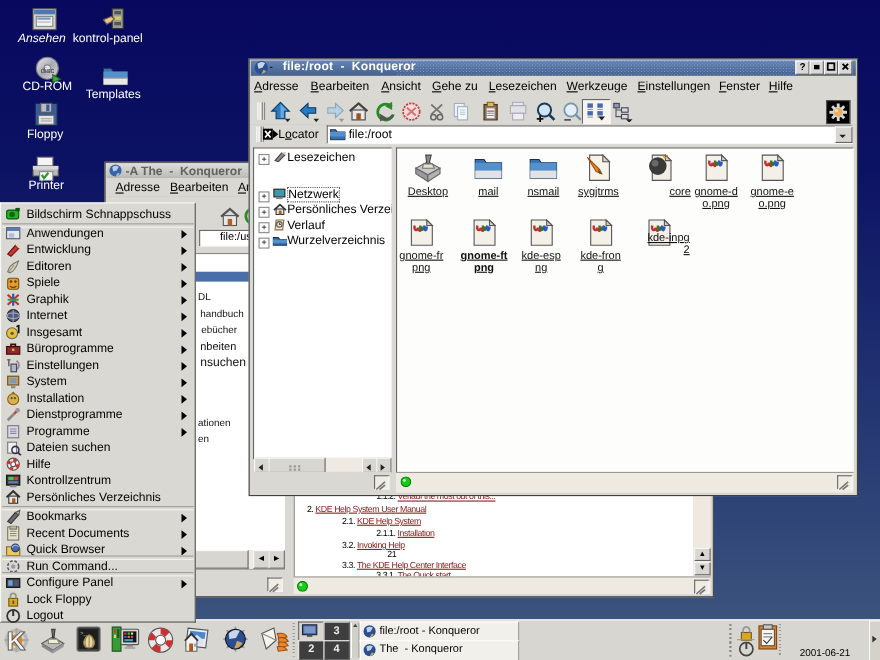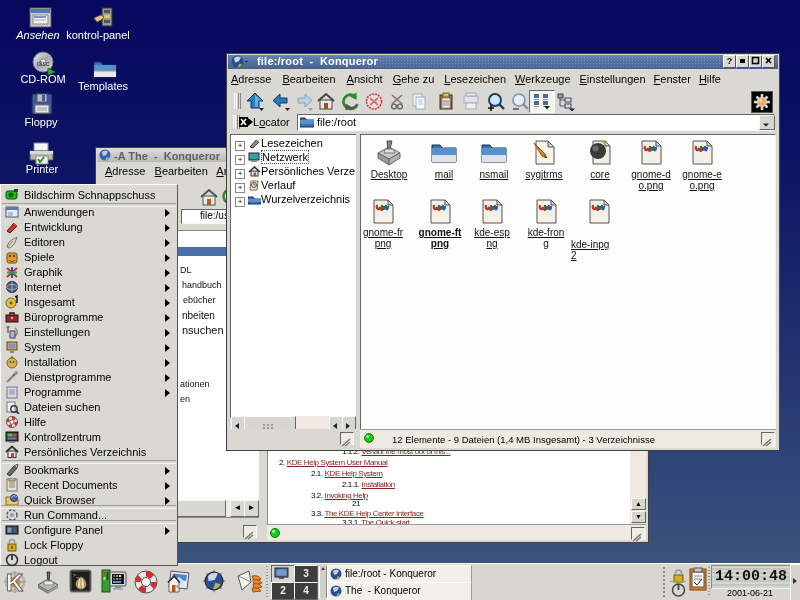--- a/index.html
+++ b/index.html
@@ -335,21 +335,21 @@
  </div>
 
  <div class="ab" style="left:1px;top:78px;right:1px;height:316px;background:#d9d8d2;overflow:hidden;">
 
    <div class="ab sunken" style="left:2px;top:2px;width:126px;height:282px;background:#fff;">
      <div class="ab" style="left:4px;top:2px;font-size:11px;color:#000;">
        <div style="height:14px;white-space:nowrap;"><span style="border:1px solid #888;display:inline-block;width:8px;height:8px;line-height:7px;font-size:8px;text-align:center;vertical-align:-1px;">+</span> <svg width="13" height="11" style="vertical-align:-2px">
                 <path d="M2 9 L8 2 L11 4 L5 10 Z" fill="#8a8a92" stroke="#444"></path>
                 <path d="M8 2 L11 4 L12 1 Z" fill="#d8c8a0"></path>
               </svg>Lesezeichen</div>
-       <div style="height:14px;white-space:nowrap;"><span style="border:1px solid #888;display:inline-block;width:8px;height:8px;line-height:7px;font-size:8px;text-align:center;vertical-align:-1px;">+</span> <svg width="13" height="11" style="vertical-align:-2px">
+       <div style="height:14px;white-space:nowrap;margin-top:20px;"><span style="border:1px solid #888;display:inline-block;width:8px;height:8px;line-height:7px;font-size:8px;text-align:center;vertical-align:-1px;">+</span> <svg width="13" height="11" style="vertical-align:-2px">
                 <rect x="1" y="1" width="10" height="7" fill="#3a9ab0" stroke="#222"></rect>
                 <rect x="3" y="8" width="6" height="2" fill="#888"></rect>
               </svg><span style="border:1px dotted #555;">Netzwerk</span></div>
        <div style="height:14px;white-space:nowrap;"><span style="border:1px solid #888;display:inline-block;width:8px;height:8px;line-height:7px;font-size:8px;text-align:center;vertical-align:-1px;">+</span> <svg width="13" height="11" style="vertical-align:-2px">
                 <path d="M1 6 L6.5 1 L12 6" fill="none" stroke="#333" stroke-width="1.6"></path>
                 <rect x="3" y="5" width="7" height="5" fill="#e8e8e8" stroke="#333"></rect>
                 <rect x="5.5" y="6.5" width="2.5" height="3.5" fill="#b05818"></rect>
               </svg>Persönliches Verzeic</div>
        <div style="height:14px;white-space:nowrap;"><span style="border:1px solid #888;display:inline-block;width:8px;height:8px;line-height:7px;font-size:8px;text-align:center;vertical-align:-1px;">+</span> <svg width="13" height="11" style="vertical-align:-2px">
                 <path d="M3 1 L10 1 L9 10 L2 10 Z" fill="#f0e8d0" stroke="#887040"></path>
@@ -437,21 +437,21 @@
               <path d="M4 2 L18 2 L23 7 L23 25 L4 25 Z" fill="#f4f0e8" stroke="#555"></path>
               <path d="M18 2 L18 7 L23 7 Z" fill="#d8d2c8" stroke="#555"></path>
               <path d="M7 7 C6 11 9 13 10 9 C11 13 13 13 13 8" stroke="#c03030" stroke-width="2.2" fill="none"></path>
               <path d="M12 7 C12 12 15 12 15 8" stroke="#2a7a2a" stroke-width="2.2" fill="none"></path>
               <path d="M16 7 C15 12 18 13 18 8" stroke="#2a5ac0" stroke-width="2.2" fill="none"></path>
             </svg>
        <div class="ab" style="left:0px;top:34px;width:56px;text-align:center;text-decoration:underline;">Desktop</div>
        <div class="ab" style="left:55px;top:34px;width:56px;text-align:center;text-decoration:underline;">mail</div>
        <div class="ab" style="left:105px;top:34px;width:56px;text-align:center;text-decoration:underline;">nsmail</div>
        <div class="ab" style="left:155px;top:34px;width:56px;text-align:center;text-decoration:underline;">sygjtrms</div>
-       <div class="ab" style="left:211px;top:34px;width:56px;text-align:center;text-decoration:underline;">core</div>
+       <div class="ab" style="left:211px;top:34px;width:56px;text-align:right;text-decoration:underline;">core</div>
        <div class="ab" style="left:262px;top:34px;width:56px;text-align:center;text-decoration:underline;">gnome-d<br>o.png</div>
        <div class="ab" style="left:313px;top:34px;width:56px;text-align:center;text-decoration:underline;">gnome-e<br>o.png</div>
 
        <svg class="ab" style="left:9px;top:63px" width="27" height="27">
               <path d="M4 2 L18 2 L23 7 L23 25 L4 25 Z" fill="#f4f0e8" stroke="#555"></path>
               <path d="M18 2 L18 7 L23 7 Z" fill="#d8d2c8" stroke="#555"></path>
               <path d="M7 7 C6 11 9 13 10 9 C11 13 13 13 13 8" stroke="#c03030" stroke-width="2.2" fill="none"></path>
               <path d="M12 7 C12 12 15 12 15 8" stroke="#2a7a2a" stroke-width="2.2" fill="none"></path>
               <path d="M16 7 C15 12 18 13 18 8" stroke="#2a5ac0" stroke-width="2.2" fill="none"></path>
             </svg>
@@ -480,30 +480,29 @@
               <path d="M4 2 L18 2 L23 7 L23 25 L4 25 Z" fill="#f4f0e8" stroke="#555"></path>
               <path d="M18 2 L18 7 L23 7 Z" fill="#d8d2c8" stroke="#555"></path>
               <path d="M7 7 C6 11 9 13 10 9 C11 13 13 13 13 8" stroke="#c03030" stroke-width="2.2" fill="none"></path>
               <path d="M12 7 C12 12 15 12 15 8" stroke="#2a7a2a" stroke-width="2.2" fill="none"></path>
               <path d="M16 7 C15 12 18 13 18 8" stroke="#2a5ac0" stroke-width="2.2" fill="none"></path>
             </svg>
        <div class="ab" style="left:-6px;top:92px;width:56px;text-align:center;text-decoration:underline;">gnome-fr<br>png</div>
        <div class="ab" style="left:51px;top:92px;width:56px;text-align:center;text-decoration:underline;font-weight:bold;">gnome-ft<br>png</div>
        <div class="ab" style="left:103px;top:92px;width:56px;text-align:center;text-decoration:underline;">kde-esp<br>ng</div>
        <div class="ab" style="left:157px;top:92px;width:56px;text-align:center;text-decoration:underline;">kde-fron<br>g</div>
-       <div class="ab" style="left:210px;top:104px;width:56px;text-align:left;text-decoration:underline;">kde-inpg<br>2</div>
+       <div class="ab" style="left:210px;top:76px;width:56px;text-align:right;text-decoration:underline;">kde-inpg<br>2</div>
      </div>
    </div>
 
    <div class="ab" style="left:132px;top:297px;right:2px;height:19px;background:#eeeae1;border-top:1px solid #999;">
      <svg class="ab" style="left:4px;top:3px" width="10" height="10">
             <circle cx="5" cy="5" r="4.4" fill="#14cc14" stroke="#0a7a0a"></circle>
             <circle cx="3.6" cy="3.6" r="1.4" fill="#b0ffb0"></circle>
           </svg>
-     <div class="ab" style="left:32px;top:4px;font-size:9.5px;color:#000;white-space:nowrap;">12 Elemente - 9 Dateien (1,4 MB Insgesamt) - 3 Verzeichnisse</div>
      <div class="ab sunken" style="right:1px;top:2px;width:12px;height:11px;background:#efece4;"><svg width="10" height="9">
               <path d="M1 8 L9 1 M4 8 L9 4" stroke="#777" stroke-width="1.5"></path>
             </svg></div>
    </div>
  </div>
 </div>
 
 <div class="ab" style="z-index:10;left:0px;top:184px;width:178px;height:382px;background:#d9d8d2;border:1px solid #555;border-top-color:#f8f8f8;border-left-color:#f8f8f8;box-sizing:border-box;">
 <style>
 .ki{position:absolute;left:4px;width:15px;height:14px;}
@@ -839,22 +838,20 @@
  <svg class="ab" style="left:688px;top:3px" width="20" height="26">
         <rect x="2" y="2" width="16" height="21" fill="#e08020" stroke="#7a4410"></rect>
         <rect x="4" y="5" width="12" height="15" fill="#f8f6f0" stroke="#555"></rect>
         <rect x="6" y="1" width="8" height="4" fill="#c8c8c8" stroke="#555"></rect>
         <line x1="6" y1="9" x2="14" y2="9" stroke="#888"></line>
         <line x1="6" y1="12" x2="14" y2="12" stroke="#888"></line>
         <path d="M6 15 l3 3 l5 -6" stroke="#333" fill="none"></path>
       </svg>
  <div class="ab" style="left:708px;top:3px;width:2px;height:30px;background:repeating-linear-gradient(180deg,#999 0 1px,transparent 1px 3px);"></div>
 
- <div class="ab" style="left:711px;top:1px;width:78px;height:22px;background:repeating-linear-gradient(180deg,#d2d6cc 0 2px,#c2c6bc 2px 4px);border:1px solid #888;border-bottom-color:#eee;border-right-color:#eee;
-  font-family:'Liberation Mono',monospace;font-size:15px;font-weight:bold;color:#111;text-align:center;line-height:21px;letter-spacing:0px;">14:00:48</div>
  <div class="ab" style="left:711px;top:24px;width:78px;font-size:9px;color:#000;text-align:center;">2001-06-21</div>
 
  <div class="ab raised" style="left:790px;top:0px;width:10px;height:37px;background:#d4d2ca;">
         <div style="width:0;height:0;border-left:4px solid #333;border-top:3.5px solid transparent;border-bottom:3.5px solid transparent;margin:13px 0 0 2px;"></div>
       </div>
 </div>
 
 </div>
 
 </body></html>

